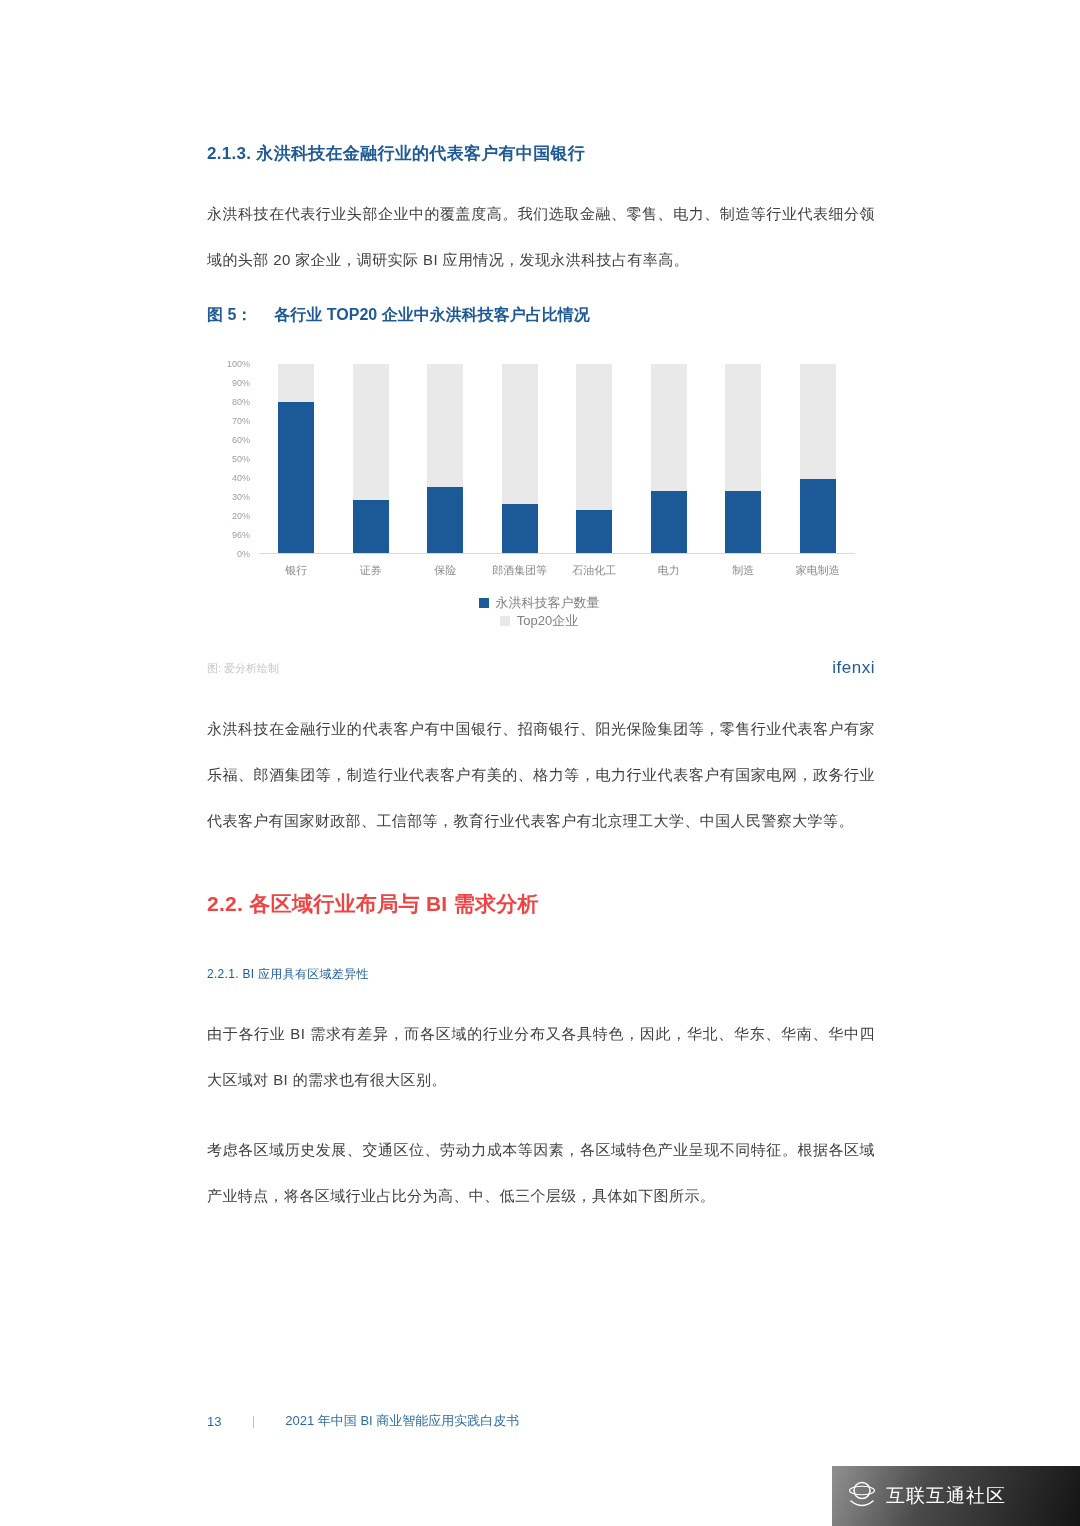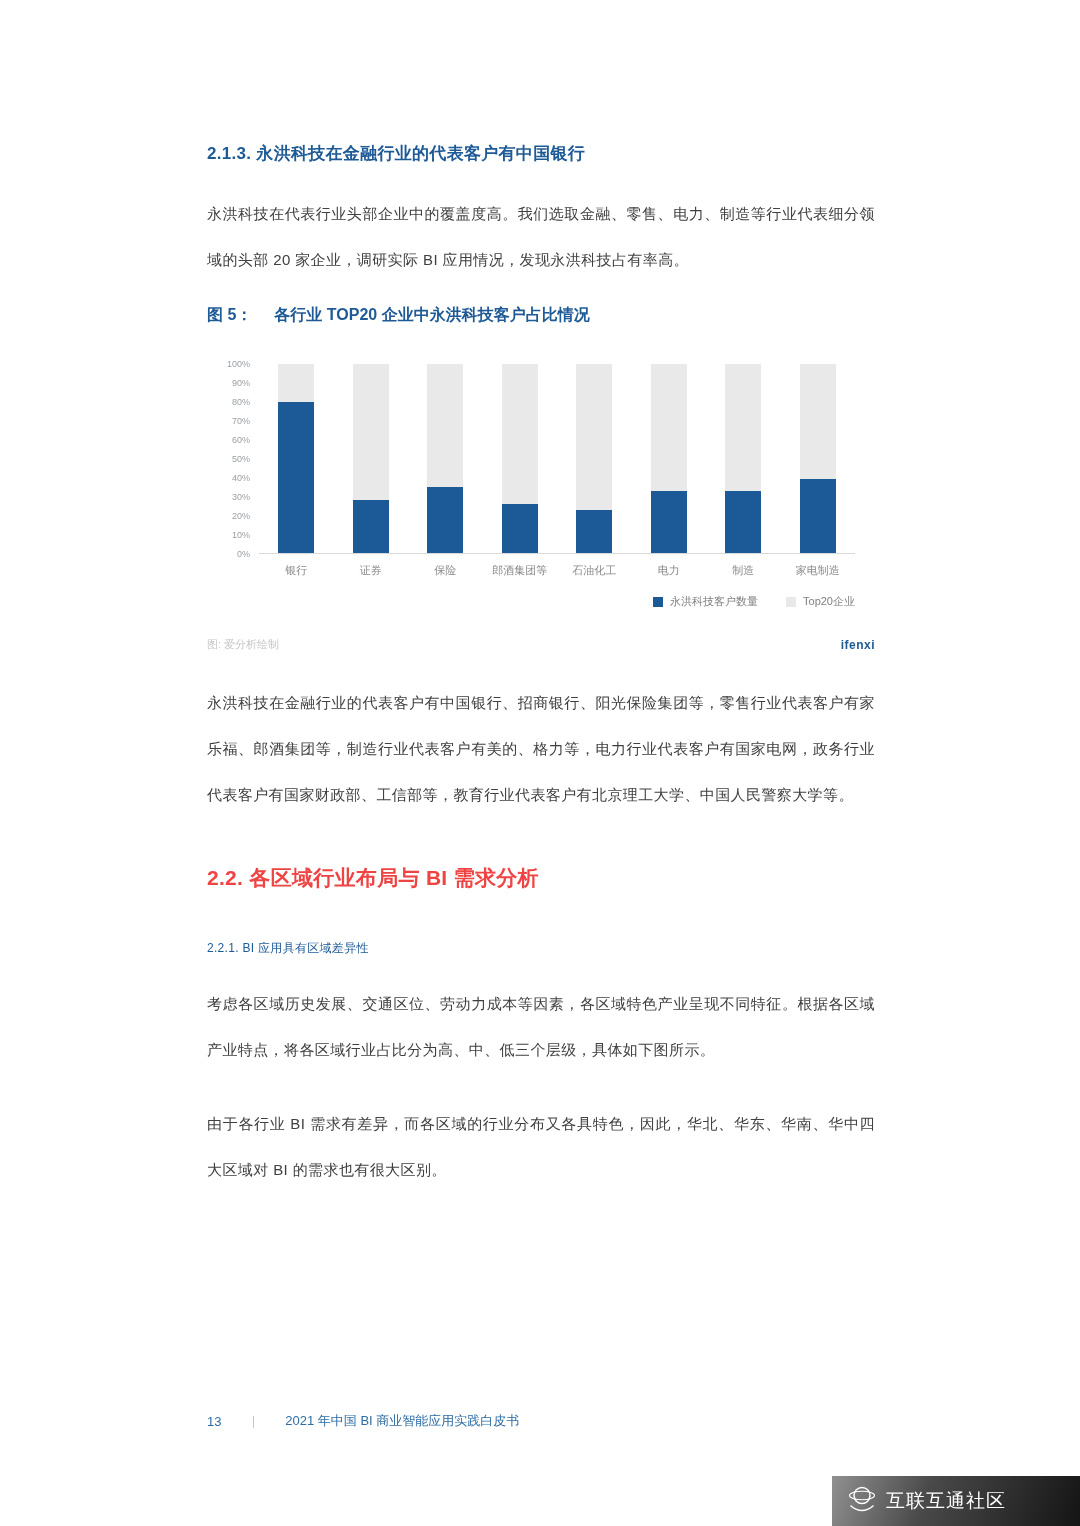--- a/index.html
+++ b/index.html
@@ -45,41 +45,41 @@
     position:absolute;right:9px;font-size:9px;color:#9aa0a6;
     line-height:9px;white-space:nowrap;
   }
   .bars{flex:1;display:flex;border-bottom:1px solid #d9d9d9;}
   .bar-col{flex:1;display:flex;justify-content:center;align-items:flex-end;height:100%;}
   .bar-stack{width:36px;height:100%;display:flex;flex-direction:column;}
   .bar-seg{width:100%;}
   .x-labels{display:flex;margin-left:36px;}
   .x-label{flex:1;text-align:center;font-size:11px;color:#8a8a8a;padding-top:9px;}
   .legend{
-    display:flex;justify-content:flex-end;gap:28px;
-    margin-top:16px;font-size:11px;color:#7f7f7f;align-items:center;
+    display:flex;justify-content:flex-end;
+    margin-top:16px;font-size:13px;color:#7f7f7f;align-items:center;flex-direction:column;
   }
   .legend-item{display:flex;align-items:center;}
   .legend-swatch{width:10px;height:10px;display:inline-block;margin-right:7px;}
   
   .source-row{
     display:flex;justify-content:space-between;align-items:center;margin-top:28px;
   }
   .source-note{font-size:11px;color:#c6c6c6;}
-  .brand{font-size:12px;font-weight:bold;color:#1e5a96;letter-spacing:0.5px;}
+  .brand{font-size:17px;font-weight:normal;color:#1e5a96;letter-spacing:0.5px;}
   
   .footer{
     position:absolute;left:207px;top:1412px;
     display:flex;align-items:center;gap:26px;
     font-size:13px;color:#2e6da4;
   }
   .footer .divider{color:#9ab6cf;font-size:12px;}
   
   .watermark{
-    position:absolute;right:0;bottom:0;width:248px;height:50px;
+    position:absolute;right:0;bottom:0;width:248px;height:60px;
     background:linear-gradient(110deg,#909090 0%,#4a4a4a 38%,#141414 100%);
     display:flex;align-items:center;gap:8px;
     padding-left:14px;box-sizing:border-box;
     color:#ffffff;font-size:19px;letter-spacing:1px;
   }
   .watermark svg{flex:none;}
 </style>
 </head>
 <body>
 
@@ -101,21 +101,21 @@
         <div class="y-axis">
             <div class="y-tick" style="top: -4px;">100%</div>
             <div class="y-tick" style="top: 15px;">90%</div>
             <div class="y-tick" style="top: 34px;">80%</div>
             <div class="y-tick" style="top: 53px;">70%</div>
             <div class="y-tick" style="top: 72px;">60%</div>
             <div class="y-tick" style="top: 91px;">50%</div>
             <div class="y-tick" style="top: 110px;">40%</div>
             <div class="y-tick" style="top: 129px;">30%</div>
             <div class="y-tick" style="top: 148px;">20%</div>
-            <div class="y-tick" style="top: 167px;">10%</div>
+            <div class="y-tick" style="top: 167px;">96%</div>
             <div class="y-tick" style="top: 186px;">0%</div>
           </div>
         <div class="bars">
             <div class="bar-col">
               <div class="bar-stack">
                 <div class="bar-seg" style="height: 20%; background: rgb(233, 233, 233);"></div>
                 <div class="bar-seg" style="height: 80%; background: rgb(27, 90, 150);"></div>
               </div>
             </div>
             <div class="bar-col">
@@ -189,23 +189,23 @@
       <span class="brand">ifenxi</span>
     </div>
 
 
     <p class="para" style="margin-top:28px;">永洪科技在金融行业的代表客户有中国银行、招商银行、阳光保险集团等，零售行业代表客户有家乐福、郎酒集团等，制造行业代表客户有美的、格力等，电力行业代表客户有国家电网，政务行业代表客户有国家财政部、工信部等，教育行业代表客户有北京理工大学、中国人民警察大学等。</p>
 
     <h2 class="h-large">2.2. 各区域行业布局与 BI 需求分析</h2>
 
     <h3 class="h-sub">2.2.1. BI 应用具有区域差异性</h3>
 
+    <p class="para" style="margin-top:28px;">由于各行业 BI 需求有差异，而各区域的行业分布又各具特色，因此，华北、华东、华南、华中四大区域对 BI 的需求也有很大区别。</p>
+
     <p class="para" style="margin-top:24px;">考虑各区域历史发展、交通区位、劳动力成本等因素，各区域特色产业呈现不同特征。根据各区域产业特点，将各区域行业占比分为高、中、低三个层级，具体如下图所示。</p>
-
-    <p class="para" style="margin-top:28px;">由于各行业 BI 需求有差异，而各区域的行业分布又各具特色，因此，华北、华东、华南、华中四大区域对 BI 的需求也有很大区别。</p>
 
   </div>
 
   <div class="footer">
     <span>13</span>
     <span class="divider">｜</span>
     <span>2021 年中国 BI 商业智能应用实践白皮书</span>
   </div>
 
   <div class="watermark">

